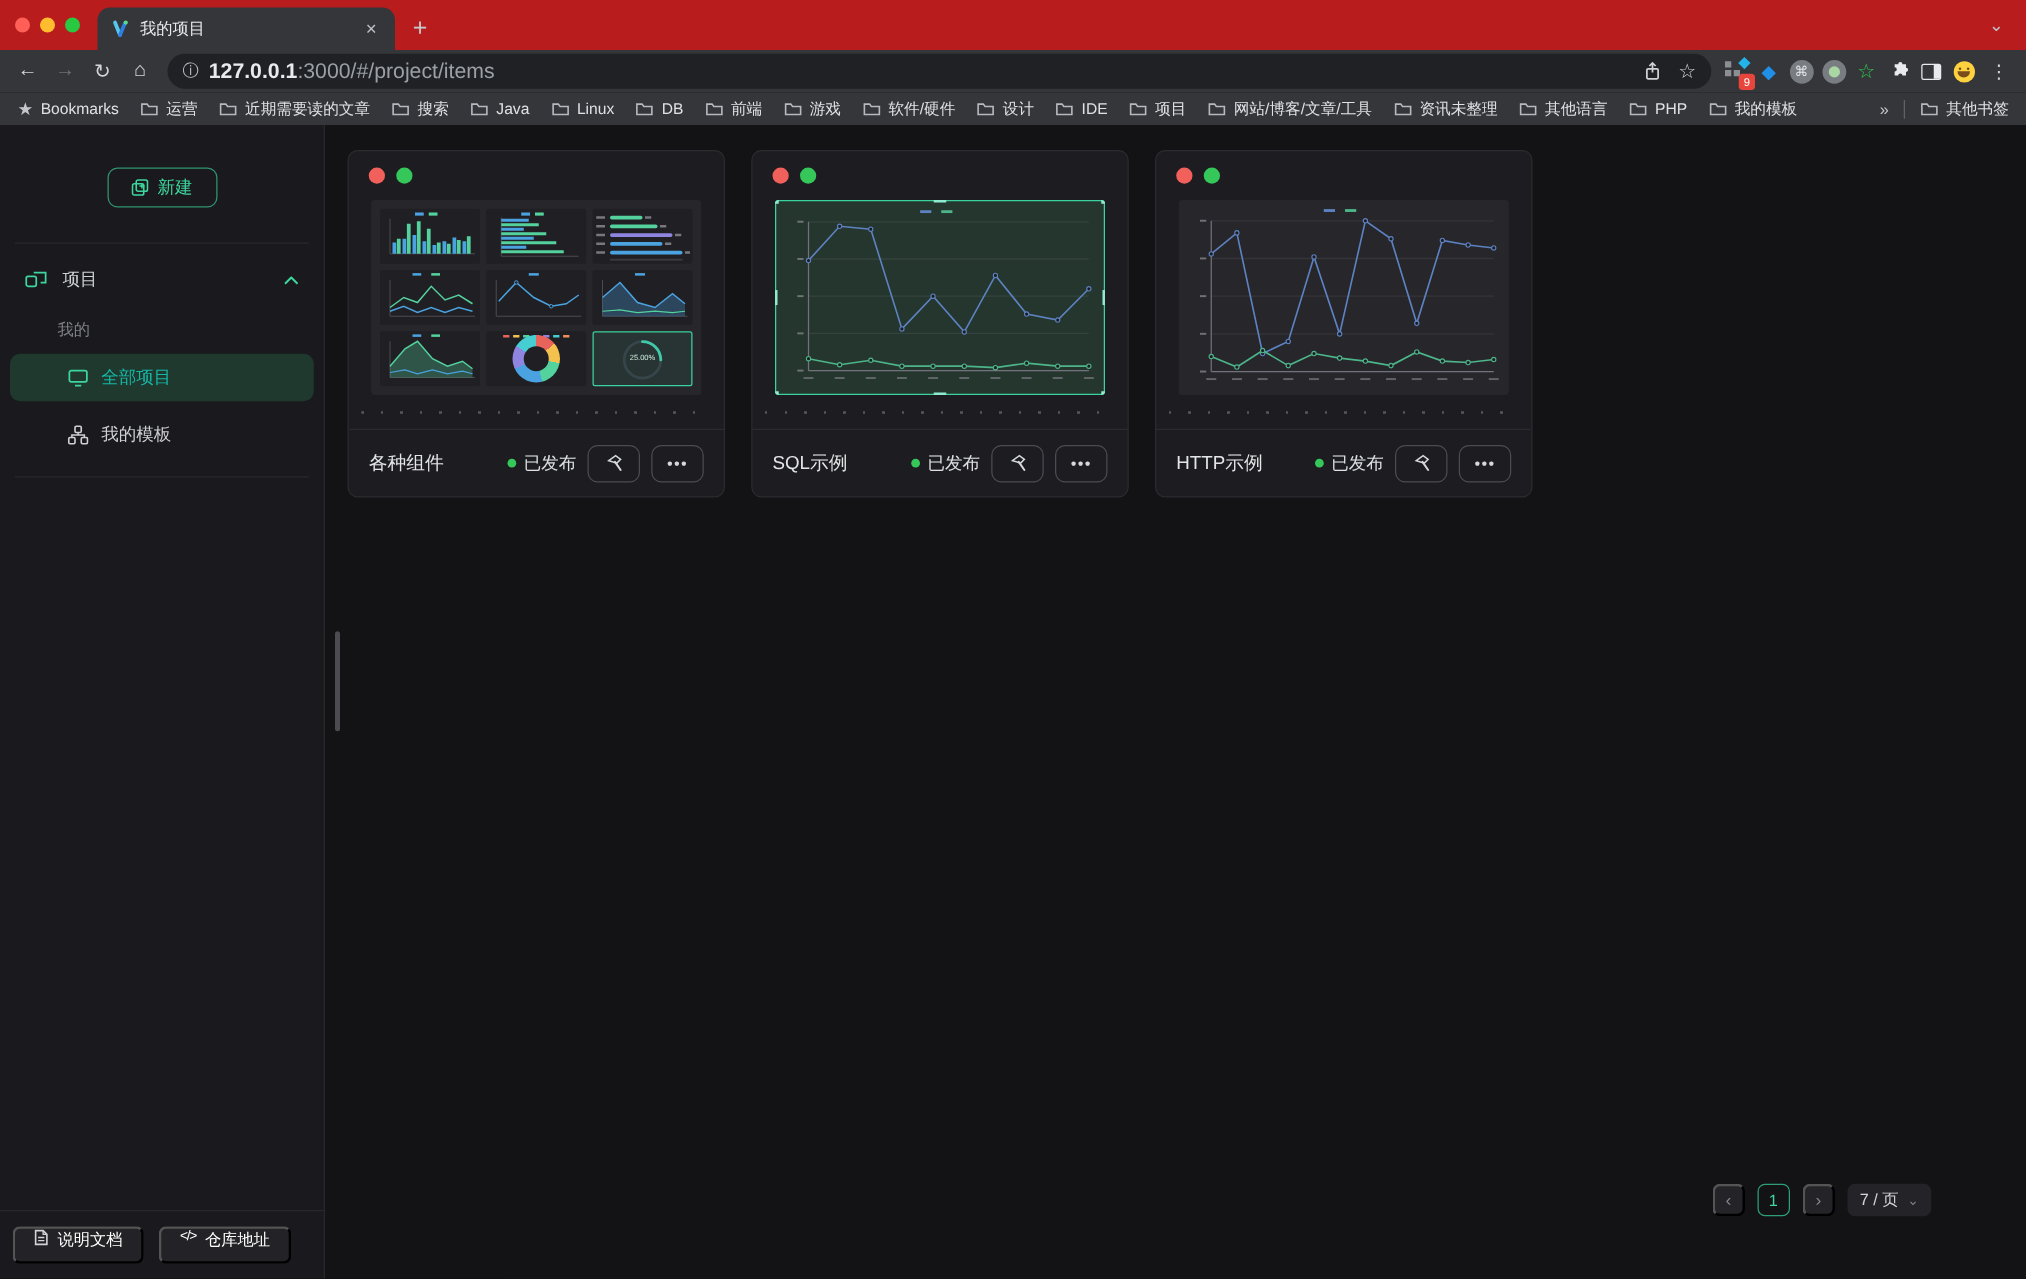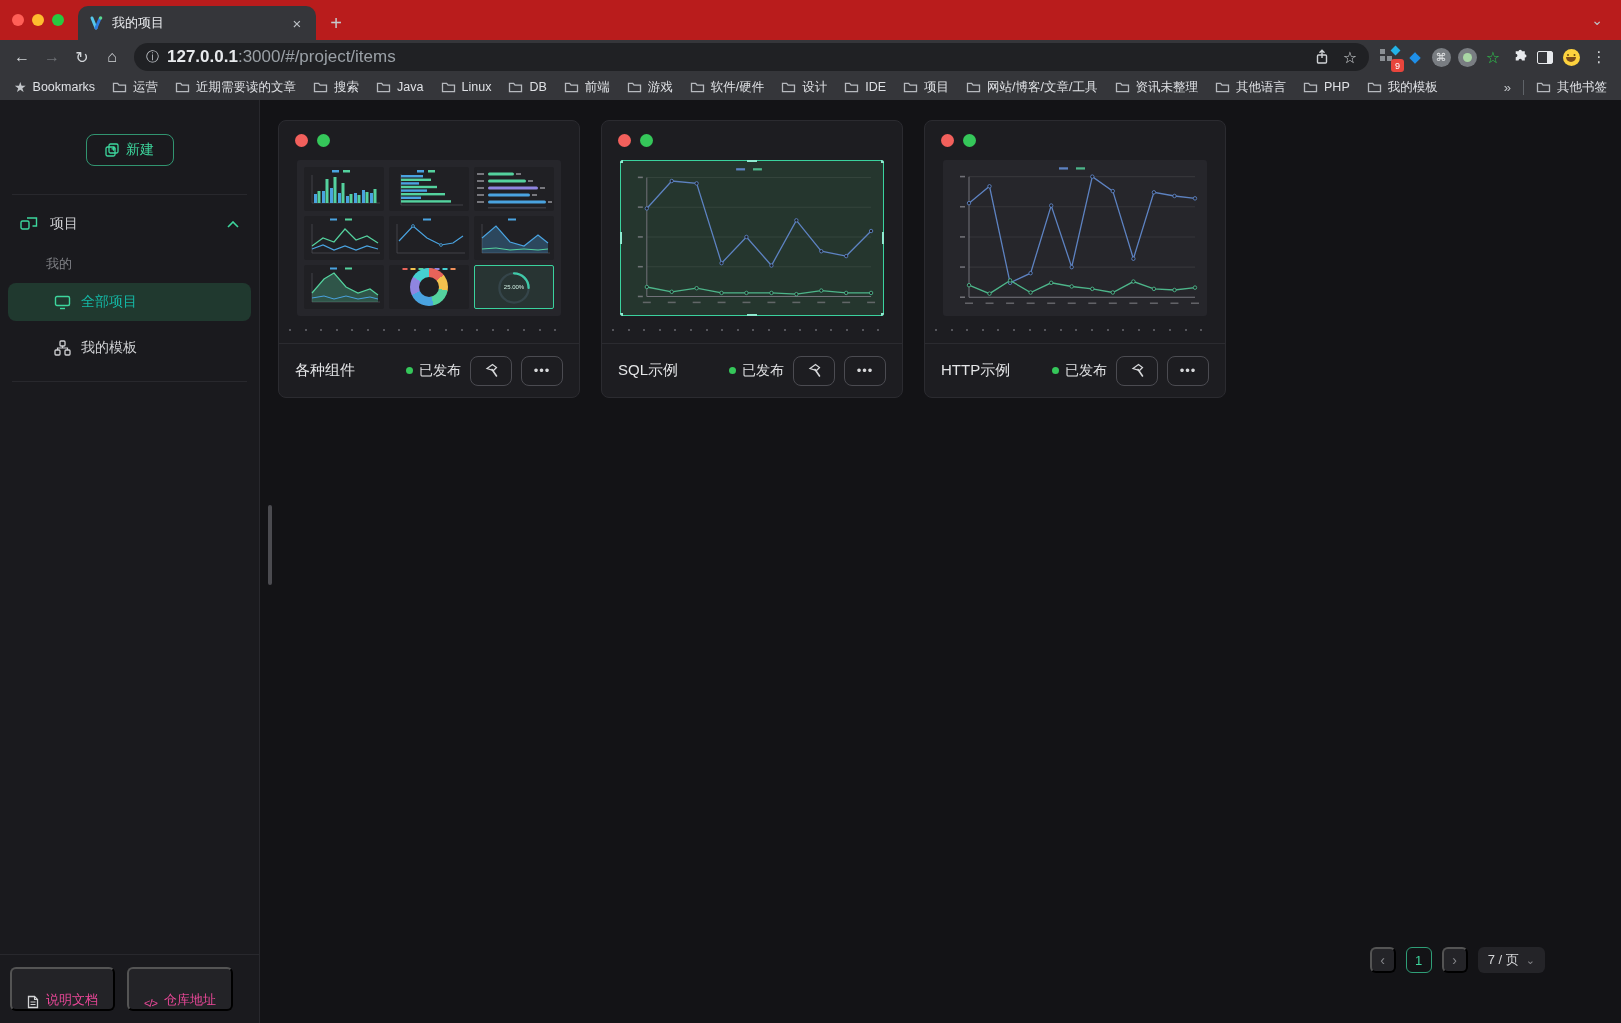--- a/index.html
+++ b/index.html
@@ -55,21 +55,21 @@
     color:#3dd69d;font-size:14px;display:flex;align-items:center;justify-content:center;gap:7px;background:transparent}
   .sb-div{border-top:1px solid #28282d;margin:28px 12px 0}
   .nav-group{height:46px;display:flex;align-items:center;padding:0 20px;margin-top:6px;color:#cfd0d3;font-size:14px;gap:11px}
   .nav-group .chev{margin-left:auto}
   .sub-label{padding-left:46px;color:#7f8085;font-size:13px;margin:8px 0 10px}
   .sb-item{margin:0 8px;height:38px;border-radius:8px;display:flex;align-items:center;padding-left:46px;gap:10px;color:#cfd0d3;font-size:14px}
   .sb-item.active{background:#20392f;color:#14b8a6}
   .sb-item + .sb-item{margin-top:8px}
   .sb-spacer{flex:1}
   .sb-foot{border-top:1px solid #28282d;padding:12px 10px;display:flex;gap:12px}
-  .sb-foot-btn{height:44px;border-radius:6px;background:#232327;color:#ec4899;font-size:13px;display:flex;align-items:flex-end;gap:7px;padding:0 15px}
+  .sb-foot-btn{height:30px;border-radius:6px;background:#232327;color:#ffffff;font-size:13px;display:flex;align-items:flex-start;gap:7px;padding:0 15px}
 
   .main{flex:1;position:relative}
   .page-header{height:64px;display:flex;align-items:center;padding:0 40px 0 30px}
   .page-title{font-size:30px;color:#e5332a;letter-spacing:1px}
   .hdr-icons{margin-left:auto;display:flex;align-items:center;gap:36px}
   .hicon{color:#d6d7d9;display:flex;align-items:center;justify-content:center}
   .trans{position:relative;font-size:14px;width:22px;height:20px}
   .trans .sub{position:absolute;right:-2px;bottom:-3px;font-size:11px}
   .moon{width:15px;height:15px;border-radius:50%;box-shadow:-5px 4px 0 0 #dfe0e3;margin-right:6px}
   .avatar{width:27px;height:27px;border-radius:50%;background:

